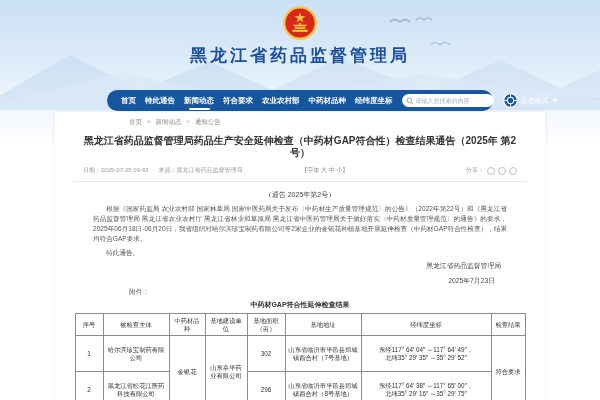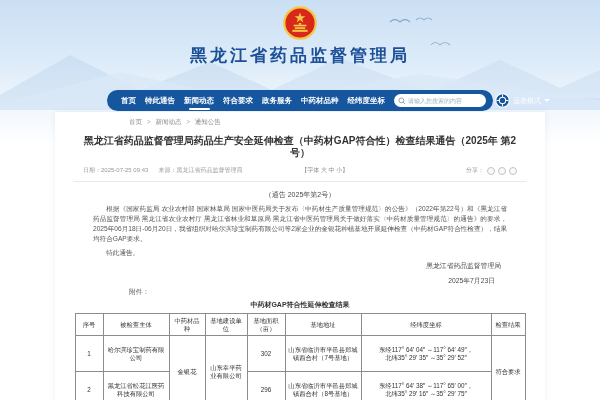--- a/index.html
+++ b/index.html
@@ -105,21 +105,21 @@
       <rect x="18.6" y="20" width="2.8" height="2" fill="#f5c844"></rect>
     </svg>
     <div class="site-title">黑龙江省药品监督管理局</div>
   </div>
 
   <nav class="navbar">
     <a class="nav-item">首页</a>
     <a class="nav-item">特此通告</a>
     <a class="nav-item active">新闻动态</a>
     <a class="nav-item">符合要求</a>
-    <a class="nav-item">政务服务</a>
+    <a class="nav-item">农业农村部</a>
     <a class="nav-item">中药材品种</a>
     <a class="nav-item">经纬度坐标</a>
     <div class="search-box">
       <svg width="8" height="8" viewBox="0 0 10 10">
         <circle cx="4.2" cy="4.2" r="3" fill="none" stroke="#8fa0b0" stroke-width="1.2"></circle>
         <line x1="6.5" y1="6.5" x2="9" y2="9" stroke="#8fa0b0" stroke-width="1.2"></line>
       </svg>
       <input type="text" placeholder="请输入您搜索的内容" style="">
     </div>
     <div class="access">

